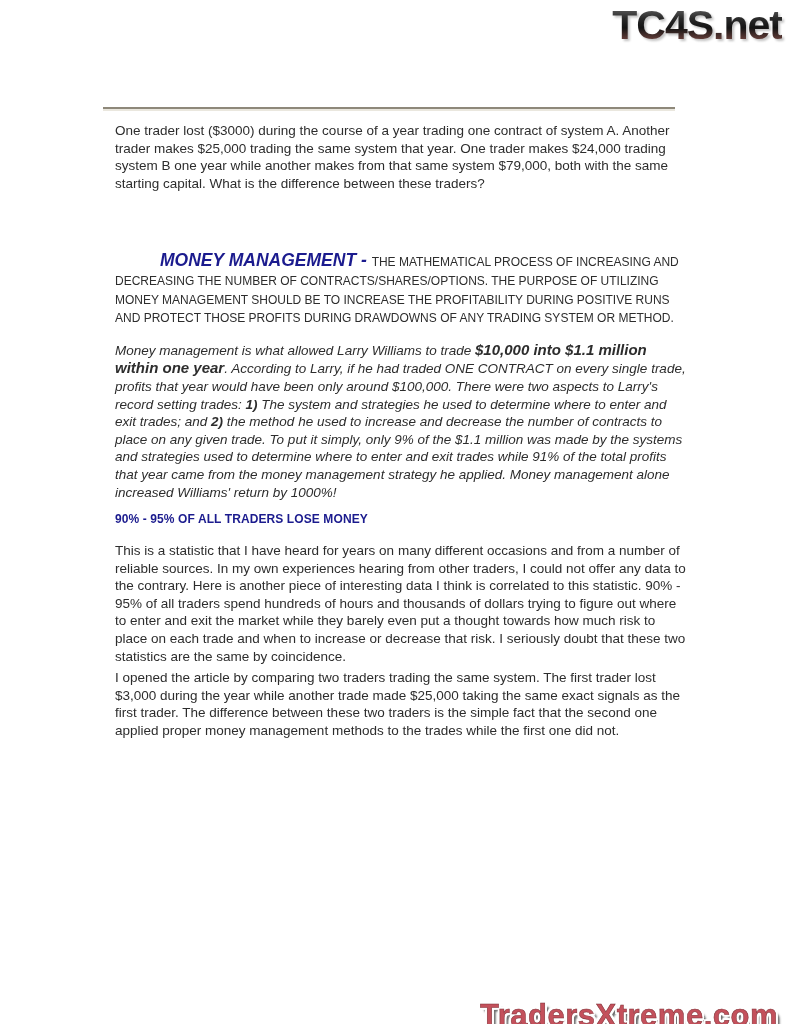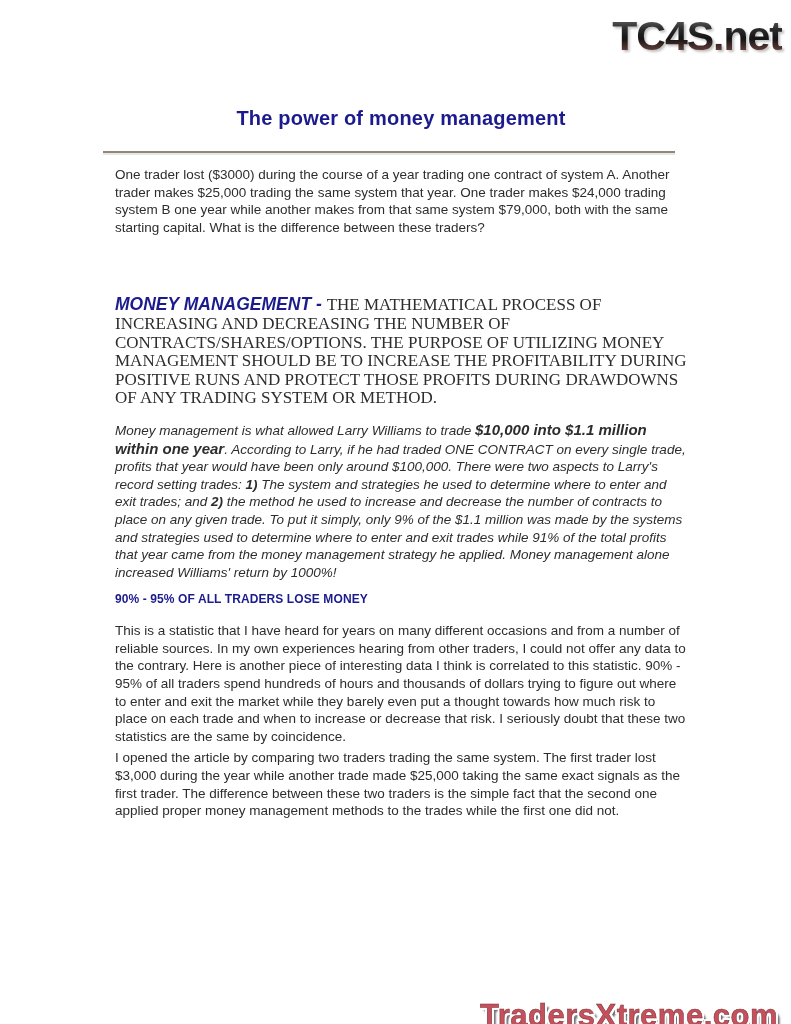--- a/index.html
+++ b/index.html
@@ -10,21 +10,21 @@
     height: 1024px;
     margin: 0 auto;
     background: #ffffff;
     overflow: hidden;
     font-family: "Liberation Sans", "DejaVu Sans", sans-serif;
   }
 
   
   .top-logo {
     position: absolute;
-    top: 13px;
+    top: 2px;
     right: 9px;
     font-family: "Liberation Sans", sans-serif;
     font-weight: bold;
     font-size: 41px;
     letter-spacing: -1px;
     color: #3a2422;
     background: linear-gradient(180deg, #7a7a7a 0%, #2a2a2a 35%, #141414 55%, #5e3a36 78%, #b18a85 100%);
     -webkit-background-clip: text;
     background-clip: text;
     -webkit-text-fill-color: transparent;
@@ -70,22 +70,23 @@
     font-weight: bold;
     color: #1b1b8e;
     letter-spacing: 0.1px;
     margin: 0 0 16px 0;
   }
   .seg-lead {
     color: #1b1b8e;
     font-weight: bold;
     font-style: italic;
     font-size: 17.5px;
+    margin-left: 45px;
   }
-  .seg-caps { font-size: 17px; font-family: Liberation Serif, serif; }
+  .seg-caps { font-size: 12px; }
   .seg-bold { font-weight: bold; }
   .seg-bold-large { font-weight: bold; font-size: 15px; }
 
   
   .watermark {
     position: absolute;
     left: 250px;
     top: 486px;
     z-index: 5;
     padding: 2px 8px 4px 8px;
@@ -125,21 +126,20 @@
   }
 </style>
 </head>
 <body>
 
 <div class="page" data-name="document-page">
 
   <div class="top-logo" data-name="tc4s-logo">TC4S.net</div>
 
   <div class="content" data-name="article-content">
-    <h1 class="article-title" data-name="page-title">The power of money management</h1>
     <hr class="title-divider" data-name="title-divider">
     <div data-name="article-blocks">
         <p data-name="intro-paragraph"><span data-name="text-segment">One trader lost ($3000) during the course of a year trading one contract of system A. Another trader makes $25,000 trading the same system that year. One trader makes $24,000 trading system B one year while another makes from that same system $79,000, both with the same starting capital. What is the difference between these traders?</span></p>
         <p data-name="definition-paragraph"><span class="seg-lead" data-name="text-segment-lead">MONEY MANAGEMENT - </span><span class="seg-caps" data-name="text-segment-caps">THE MATHEMATICAL PROCESS OF INCREASING AND DECREASING THE NUMBER OF CONTRACTS/SHARES/OPTIONS. THE PURPOSE OF UTILIZING MONEY MANAGEMENT SHOULD BE TO INCREASE THE PROFITABILITY DURING POSITIVE RUNS AND PROTECT THOSE PROFITS DURING DRAWDOWNS OF ANY TRADING SYSTEM OR METHOD.</span></p>
         <p data-name="larry-williams-paragraph"><span data-name="text-segment">Money management is what allowed Larry Williams to trade </span><span class="seg-bold-large" data-name="text-segment-bold-large">$10,000 into $1.1 million within one year</span><span data-name="text-segment">. According to Larry, if he had traded ONE CONTRACT on every single trade, profits that year would have been only around $100,000. There were two aspects to Larry's record setting trades: </span><span class="seg-bold" data-name="text-segment-bold">1)</span><span data-name="text-segment"> The system and strategies he used to determine where to enter and exit trades; and </span><span class="seg-bold" data-name="text-segment-bold">2)</span><span data-name="text-segment"> the method he used to increase and decrease the number of contracts to place on any given trade. To put it simply, only 9% of the $1.1 million was made by the systems and strategies used to determine where to enter and exit trades while 91% of the total profits that year came from the money management strategy he applied. Money management alone increased Williams' return by 1000%!</span></p>
         <h2 class="section-heading" data-name="traders-lose-money-heading">90% - 95% OF ALL TRADERS LOSE MONEY</h2>
         <p data-name="statistic-paragraph"><span data-name="text-segment">This is a statistic that I have heard for years on many different occasions and from a number of reliable sources. In my own experiences hearing from other traders, I could not offer any data to the contrary. Here is another piece of interesting data I think is correlated to this statistic. 90% - 95% of all traders spend hundreds of hours and thousands of dollars trying to figure out where to enter and exit the market while they barely even put a thought towards how much risk to place on each trade and when to increase or decrease that risk. I seriously doubt that these two statistics are the same by coincidence.</span></p>
         <p data-name="closing-paragraph"><span data-name="text-segment">I opened the article by comparing two traders trading the same system. The first trader lost $3,000 during the year while another trade made $25,000 taking the same exact signals as the first trader. The difference between these two traders is the simple fact that the second one applied proper money management methods to the trades while the first one did not.</span></p>
       </div>
   </div>

